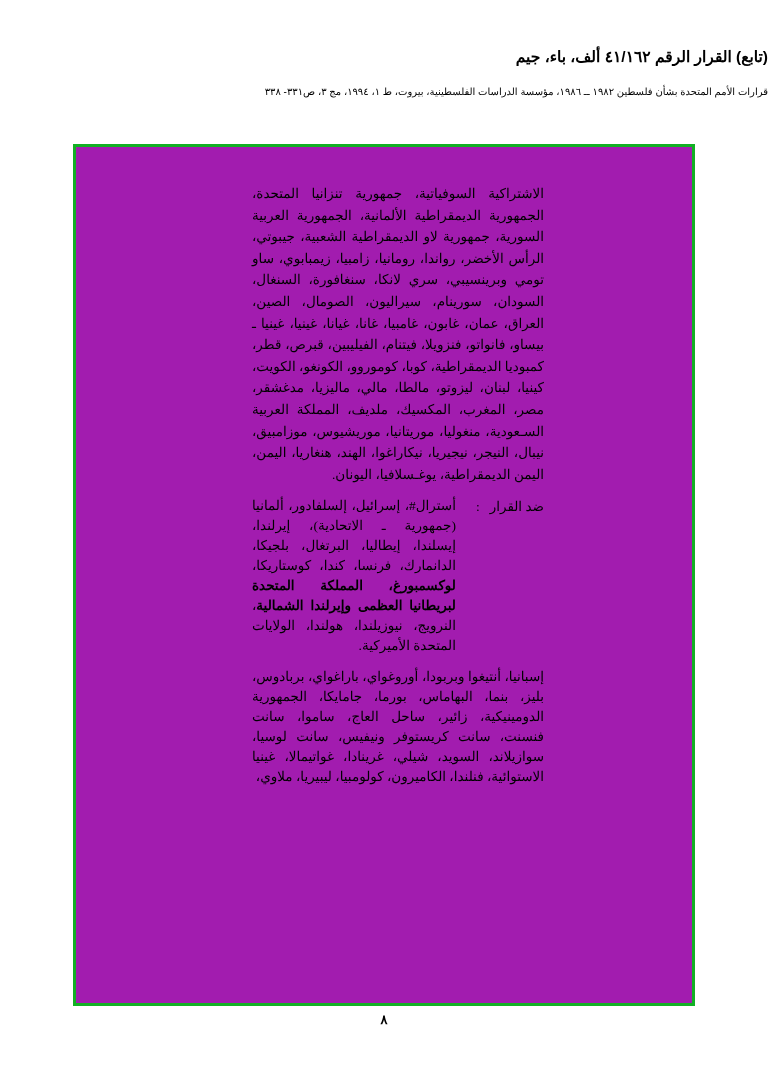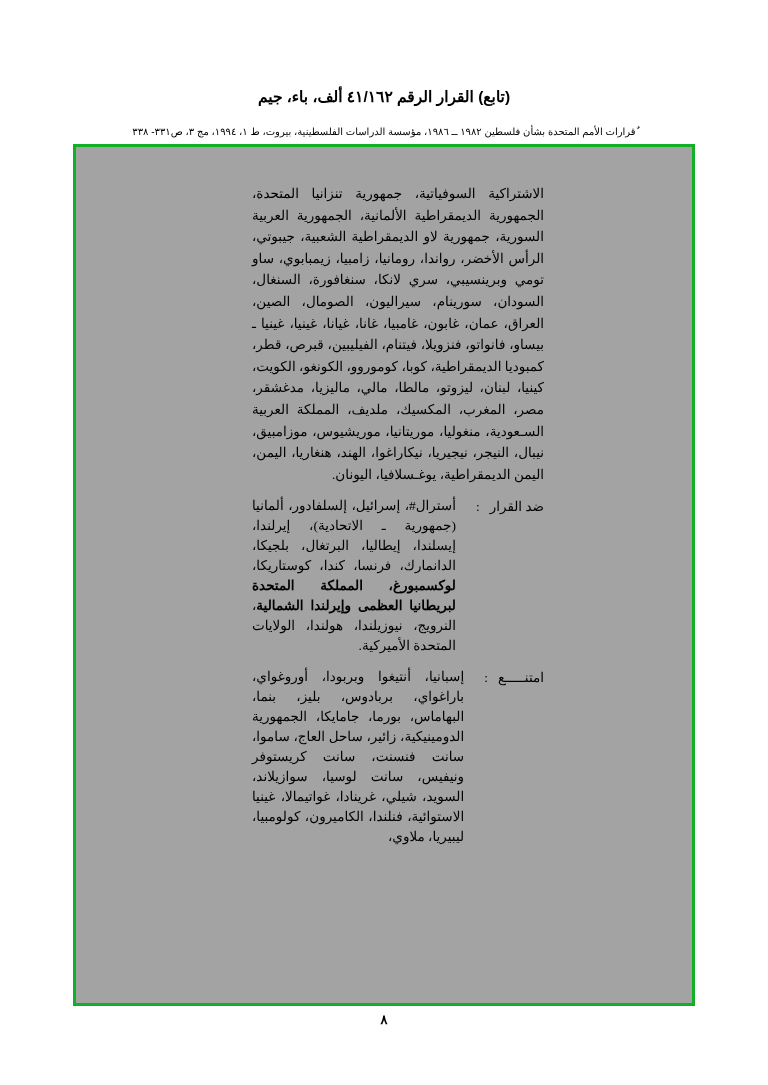--- a/index.html
+++ b/index.html
@@ -14,22 +14,22 @@
     color: #000000;
     position: relative;
   }
   .page {
     width: 768px;
     height: 1085px;
     position: relative;
     box-sizing: border-box;
   }
   .header {
-    text-align: center;
-    padding-top: 88px;
+    text-align: right;
+    padding-top: 48px;
   }
   .header-title {
     font-family: "Liberation Sans", sans-serif;
     font-weight: bold;
     font-size: 15.5px;
     letter-spacing: 0.3px;
     direction: rtl;
   }
   .header-source {
     font-family: "Liberation Sans", sans-serif;
@@ -39,21 +39,21 @@
     direction: rtl;
   }
   .frame {
     position: absolute;
     top: 144px;
     right: 73px;
     left: 73px;
     height: 862px;
     border: 3px solid #12b024;
     box-sizing: border-box;
-    background: #a3a3a3;
+    background: #a21caf;
   }
   .content {
     position: absolute;
     top: 36px;
     right: 148px;
     width: 292px;
     direction: rtl;
     text-align: justify;
     text-align-last: right;
   }
@@ -123,21 +123,20 @@
     <div class="content">
 
       <p class="para justified">الاشتراكية السوفياتية، جمهورية تنزانيا المتحدة، الجمهورية الديمقراطية الألمانية، الجمهورية العربية السورية، جمهورية لاو الديمقراطية الشعبية، جيبوتي، الرأس الأخضر، رواندا، رومانيا، زامبيا، زيمبابوي، ساو تومي وبرينسيبي، سري لانكا، سنغافورة، السنغال، السودان، سورينام، سيراليون، الصومال، الصين، العراق، عمان، غابون، غامبيا، غانا، غيانا، غينيا، غينيا ـ بيساو، فانواتو، فنزويلا، فيتنام، الفيليبين، قبرص، قطر، كمبوديا الديمقراطية، كوبا، كوموروو، الكونغو، الكويت، كينيا، لبنان، ليزوتو، مالطا، مالي، ماليزيا، مدغشقر، مصر، المغرب، المكسيك، ملديف، المملكة العربية السـعودية، منغوليا، موريتانيا، موريشيوس، موزامبيق، نيبال، النيجر، نيجيريا، نيكاراغوا، الهند، هنغاريا، اليمن، اليمن الديمقراطية، يوغـسلافيا، اليونان.</p>
 
       <div class="labelled">
         <span class="lbl"><span>ضد القرار</span><span class="colon">:</span></span>
         <span class="lbl-body"><span>أسترال#، إسرائيل، إلسلفادور، ألمانيا (جمهورية ـ الاتحادية)، إيرلندا، إيسلندا، إيطاليا، البرتغال، بلجيكا، الدانمارك، فرنسا، كندا، كوستاريكا، </span><span class="bold">لوكسمبورغ، المملكة المتحدة لبريطانيا العظمى وإيرلندا الشمالية</span><span>، النرويج، نيوزيلندا، هولندا، الولايات المتحدة الأميركية.</span></span>
       </div>
 
       <div class="labelled">
-        <span class="lbl"><span>امتنـــــع</span><span class="colon">:</span></span>
         <span class="lbl-body">إسبانيا، أنتيغوا وبربودا، أوروغواي، باراغواي، بربادوس، بليز، بنما، البهاماس، بورما، جامايكا، الجمهورية الدومينيكية، زائير، ساحل العاج، ساموا، سانت فنسنت، سانت كريستوفر ونيفيس، سانت لوسيا، سوازيلاند، السويد، شيلي، غرينادا، غواتيمالا، غينيا الاستوائية، فنلندا، الكاميرون، كولومبيا، ليبيريا، ملاوي،</span>
       </div>
 
     </div>
   </div>
 
   <div class="page-number">٨</div>
 
 </div>
 

